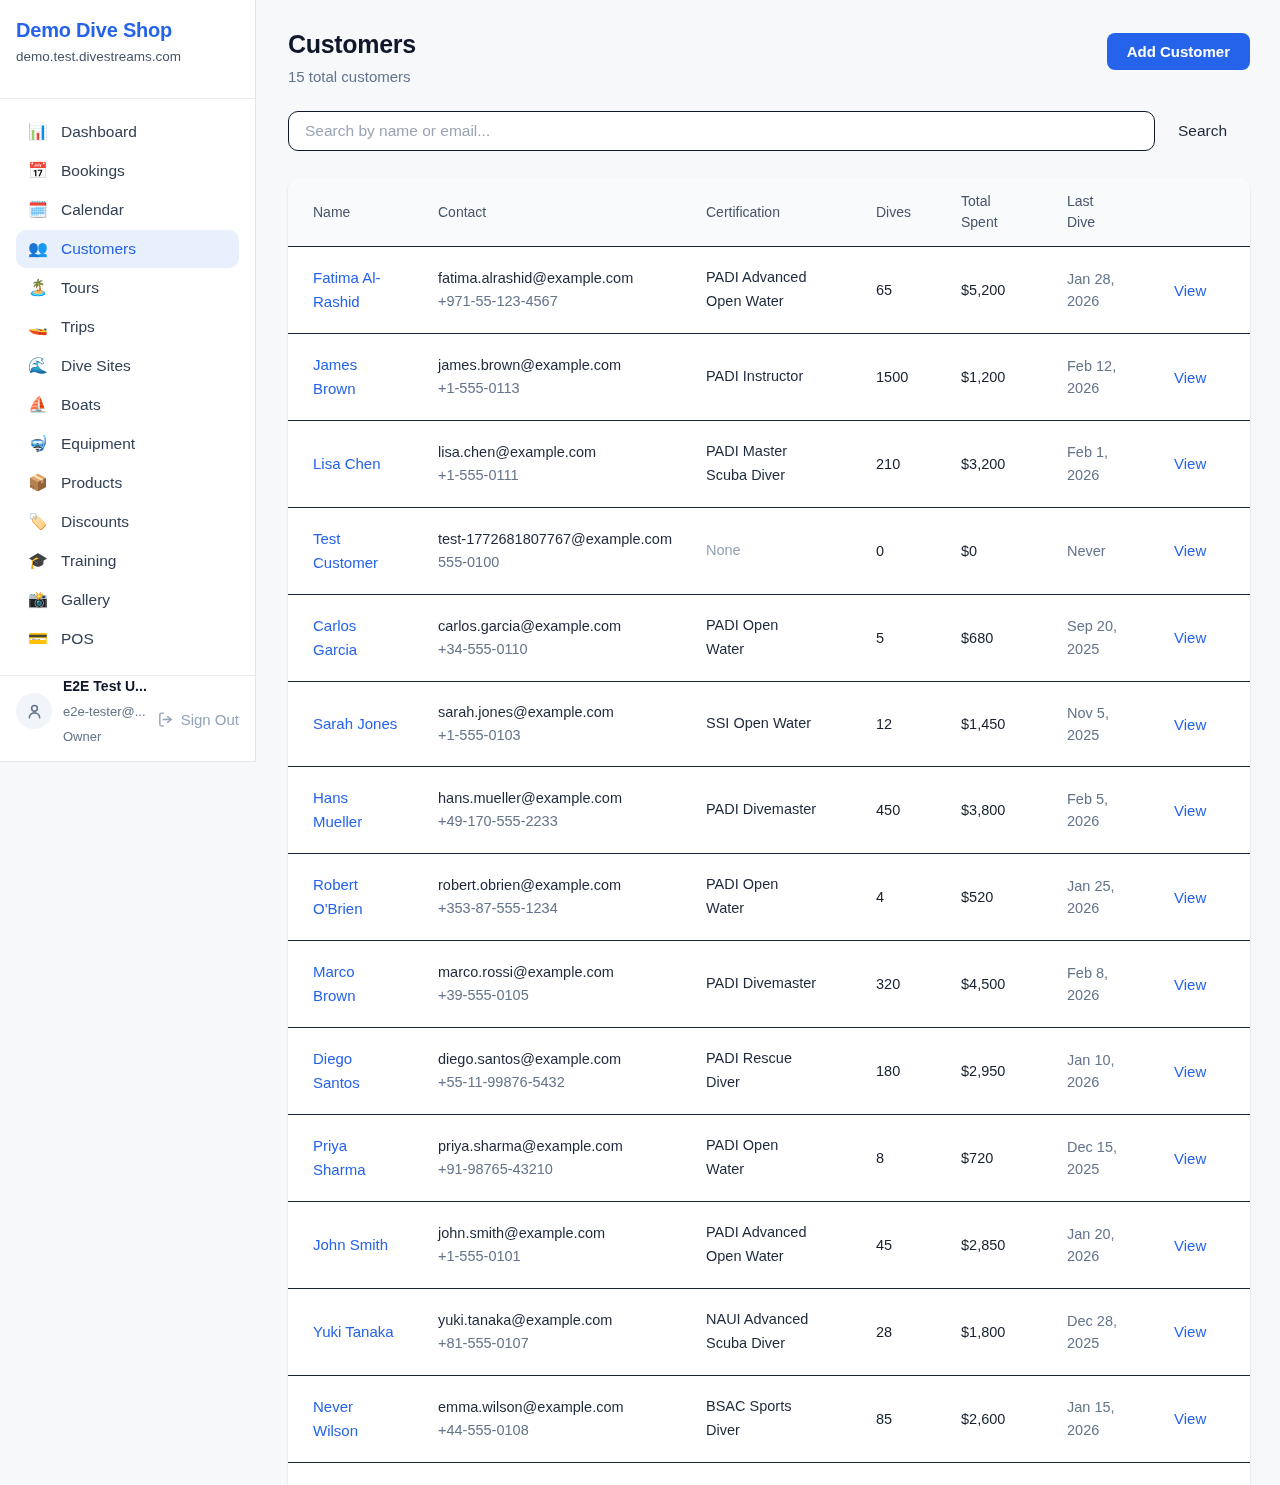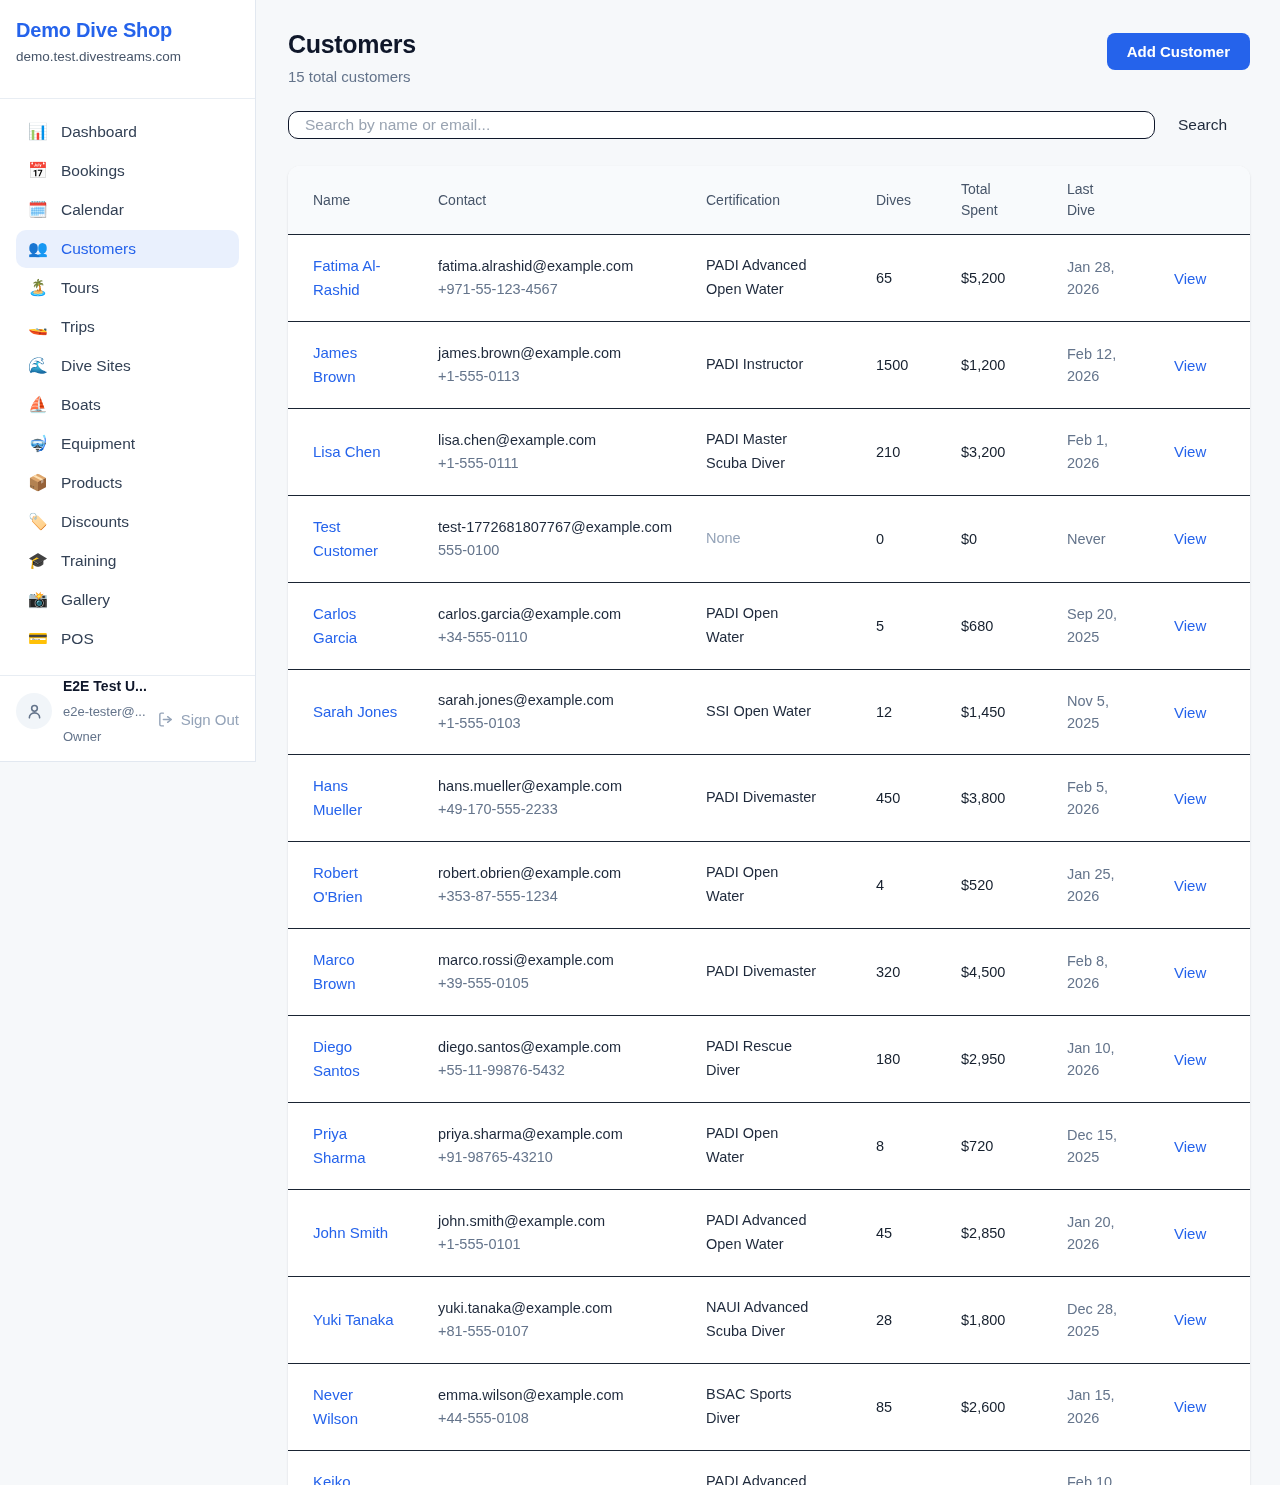--- a/index.html
+++ b/index.html
@@ -52,21 +52,21 @@
   .page-head { display:flex; align-items:flex-start; justify-content:space-between; }
   .page-title { font-size:25px; font-weight:700; color:#0f172a; letter-spacing:-0.3px; }
   .page-subtitle { margin-top:9px; font-size:15px; color:#64748b; }
   .btn-primary {
     background:#2563eb; color:#ffffff; border:none; cursor:pointer;
     font-family:inherit; font-size:15px; font-weight:600;
     padding:10px 20px; border-radius:8px; margin-top:3px;
   }
   .search-row { display:flex; align-items:center; margin-top:26px; }
   .search-input {
-    flex:1; height:28px; border:1px solid #0f172a; border-radius:10px;
+    flex:1; height:40px; border:1px solid #0f172a; border-radius:10px;
     padding:0 16px; font-family:inherit; font-size:15.5px; color:#0f172a;
     background:#ffffff; outline:none;
   }
   .search-input::placeholder { color:#9aa4b2; }
   .search-label {
     width:95px; text-align:center; font-size:15.5px; color:#1e293b; cursor:pointer;
   }
   
   .table-card {
     margin-top:27px; background:#ffffff; border-radius:12px; overflow:hidden;

